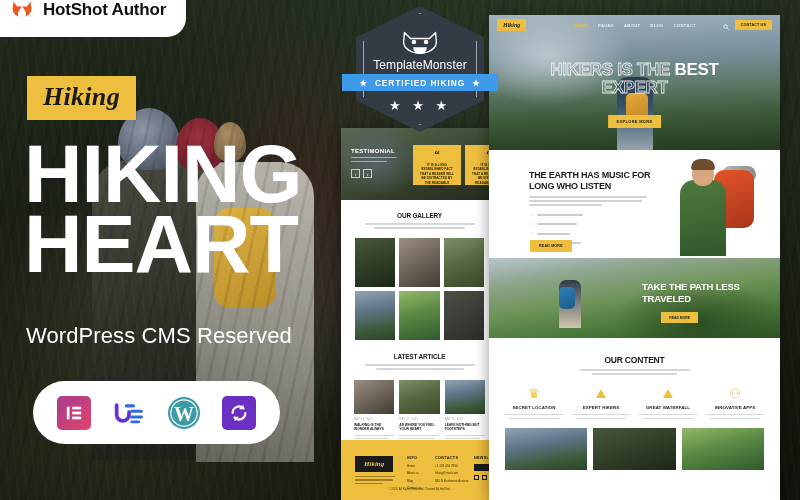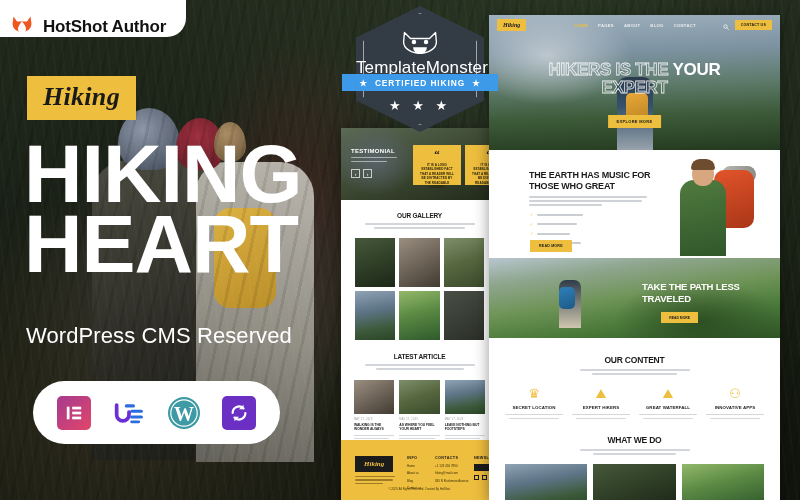--- a/index.html
+++ b/index.html
@@ -45,21 +45,21 @@
     border-radius:30px 34px 0 0; filter:blur(.5px); opacity:.9;}
   .p-pack{ left:214px; top:208px; width:62px; height:100px;
     background:linear-gradient(150deg,#e0b23a,#bf8f22);
     border-radius:16px; filter:blur(.5px); opacity:.92; }
 
   
   #hotshot{
     position:absolute; left:0; top:0;
     height:37px; padding:0 20px 0 10px;
     background:#fff; border-radius:0 0 19px 0;
-    display:flex; align-items:flex-end; gap:9px; z-index:8;
+    display:flex; align-items:flex-start; gap:9px; z-index:8;
   }
   #hotshot .cat{ width:24px; height:22px; position:relative; flex:0 0 auto;}
   #hotshot .label{ font-size:17px; font-weight:bold; color:#111; letter-spacing:-.2px; }
 
   
   #hiking-tag{
     position:absolute; left:27px; top:76px;
     background:#eebe3e; color:#1a1a1a;
     font-family:"Liberation Serif", serif;
     font-style:italic; font-weight:bold;
@@ -99,21 +99,21 @@
     clip-path:polygon(50% 0%,100% 25%,100% 75%,50% 100%,0% 75%,0% 25%);
   }
   #tmhex-in{
     position:absolute; left:7px; top:7px; right:7px; bottom:7px;
     border:1.3px solid rgba(255,255,255,.55);
     clip-path:polygon(50% 0%,100% 25%,100% 75%,50% 100%,0% 75%,0% 25%);
   }
   #tm-monster{ position:absolute; left:50%; top:22px; transform:translateX(-50%); }
   #tm-name{
     position:absolute; left:0; right:0; top:52px; text-align:center;
-    color:#fff; font-size:17px; letter-spacing:.1px;
+    color:#fff; font-size:12px; letter-spacing:.1px;
   }
   #tm-ribbon{
     position:absolute; left:-14px; right:-14px; top:68px; height:17px;
     background:#3d9ae8; display:flex; align-items:center; justify-content:center; gap:7px;
     color:#fff; font-size:8.4px; font-weight:bold; letter-spacing:.9px;
   }
   #tm-stars{ position:absolute; left:0; right:0; top:92px; text-align:center;
              color:#fff; font-size:13px; letter-spacing:4px; }
 
   
@@ -490,28 +490,28 @@
             <circle cx="5" cy="5" r="3.4" fill="none" stroke="#fff" stroke-width="1.4"></circle>
             <path d="M7.6 7.6 L11 11" stroke="#fff" stroke-width="1.4" stroke-linecap="round"></path>
           </svg>
         </span>
         <span class="r-btn-sm">CONTACT US</span>
       </span>
     </div>
 
     <h1>
       <span class="out">HIKERS IS THE</span>
-      <span>YOUR</span><br>
+      <span>BEST</span><br>
       <span class="out">EXPERT</span>
     </h1>
     <span class="cta">EXPLORE MORE</span>
   </div>
 
   <div id="r-earth">
-    <h2>THE EARTH HAS MUSIC FOR THOSE WHO GREAT</h2>
+    <h2>THE EARTH HAS MUSIC FOR LONG WHO LISTEN</h2>
     <div class="para">
       <div class="lorem-line" style="width:100%"></div>
       <div class="lorem-line" style="width:96%"></div>
       <div class="lorem-line" style="width:62%"></div>
     </div>
     <div class="checks">
       <div class="chk">
         <i>✓</i>
           <span class="bar" style="width:46px"></span>
       </div>
@@ -581,26 +581,19 @@
       </div>
       <div class="feat">
         <div class="ficon">⚇</div>
         <div class="fname">INNOVATIVE APPS</div>
         <div class="fdesc">
           <div class="lorem-line" style="width:100%"></div>
           <div class="lorem-line" style="width:86%;margin:0 auto"></div>
         </div>
       </div>
     </div>
-    <div style="margin-top:16px">
-      <div class="sec-title">WHAT WE DO</div>
-      <div class="sec-sub">
-        <div class="lorem-line" style="width:100%"></div>
-        <div class="lorem-line" style="width:76%;margin:0 auto"></div>
-      </div>
-    </div>
     <div class="what-grid">
       <div class="card ph ph-mtn"></div>
       <div class="card ph ph-forest"></div>
       <div class="card ph ph-green"></div>
     </div>
   </div>
 </div>
 
 </body></html>

